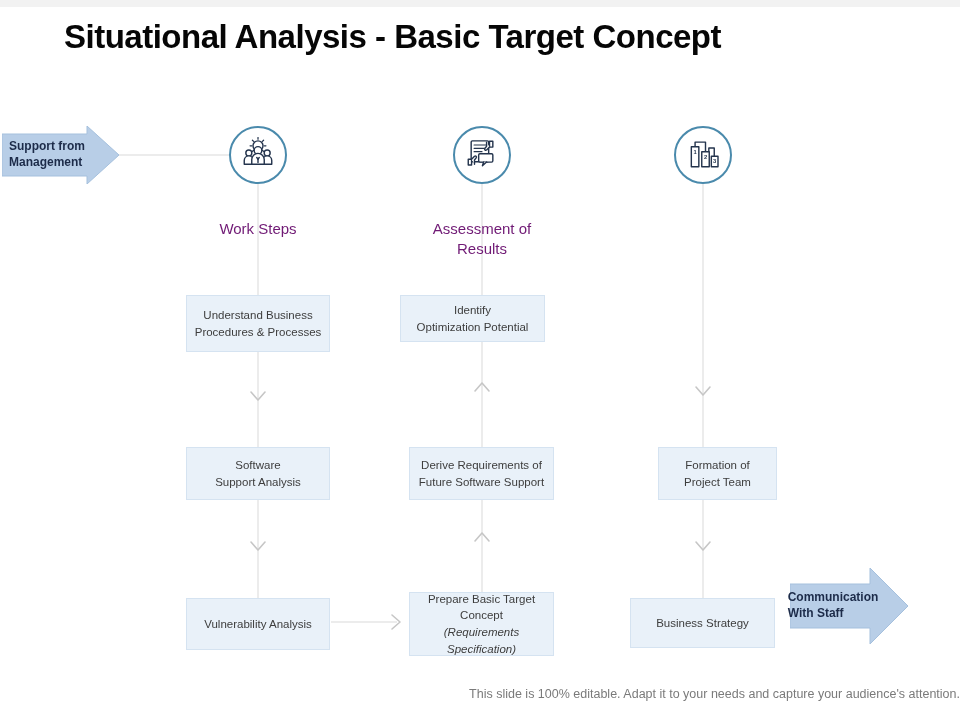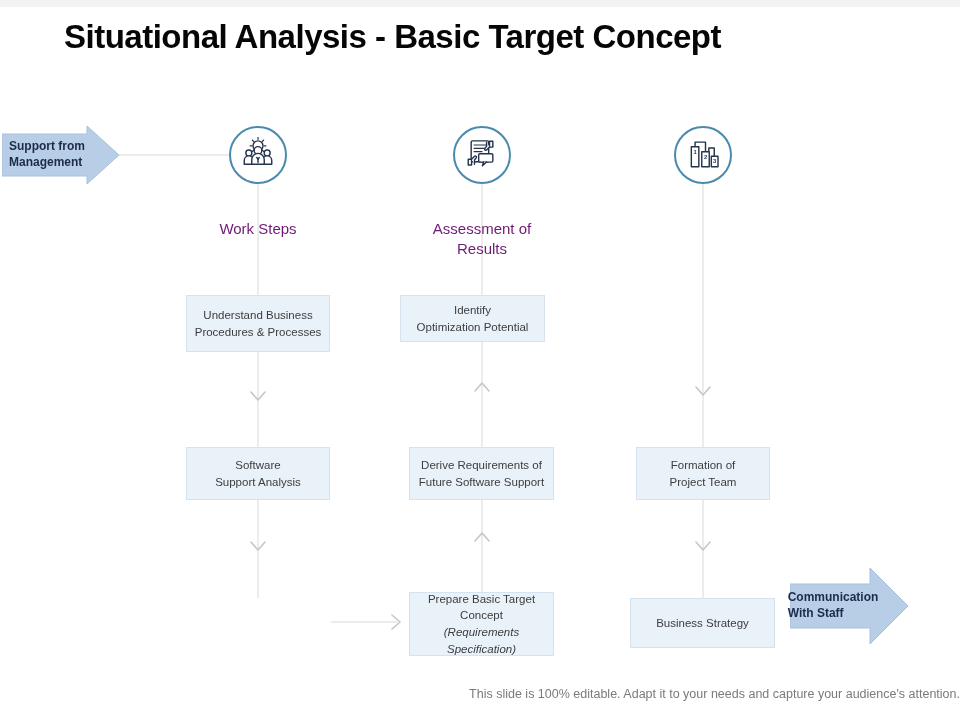--- a/index.html
+++ b/index.html
@@ -144,36 +144,39 @@
 Results</div>
 
   <div class="pbox" style="left:186px;top:447px;width:144px;height:53px">
     <span>Software
 Support Analysis</span>
   </div>
   <div class="pbox" style="left:186px;top:295px;width:144px;height:57px">
     <span>Understand Business
 Procedures &amp; Processes</span>
   </div>
+  <div class="pbox" style="left:186px;top:598px;width:144px;height:52px">
+    <span>Vulnerability Analysis</span>
+  </div>
 
   <div class="pbox" style="left:400px;top:295px;width:145px;height:47px">
     <span>Identify
 Optimization Potential</span>
   </div>
   <div class="pbox" style="left:409px;top:447px;width:145px;height:53px">
     <span>Derive Requirements of
 Future Software Support</span>
   </div>
   <div class="pbox" style="left:409px;top:592px;width:145px;height:64px">
     <span>Prepare Basic Target
 Concept</span>
     <span class="sub">(Requirements Specification)</span>
   </div>
 
-  <div class="pbox" style="left:636px;top:447px;width:134px;height:53px">
+  <div class="pbox" style="left:658px;top:447px;width:119px;height:53px">
     <span>Formation of
 Project Team</span>
   </div>
   <div class="pbox" style="left:630px;top:598px;width:145px;height:50px">
     <span>Business Strategy</span>
   </div>
 
   <div class="side-arrow" style="left:790px;top:568px;width:118px;height:76px">
     <svg width="118" height="76">
       <polygon points="0,16 80,16 80,0 118,38 80,76 80,60 0,60" fill="#b8cee7" stroke="#a5c0dd" stroke-width="1"></polygon>

